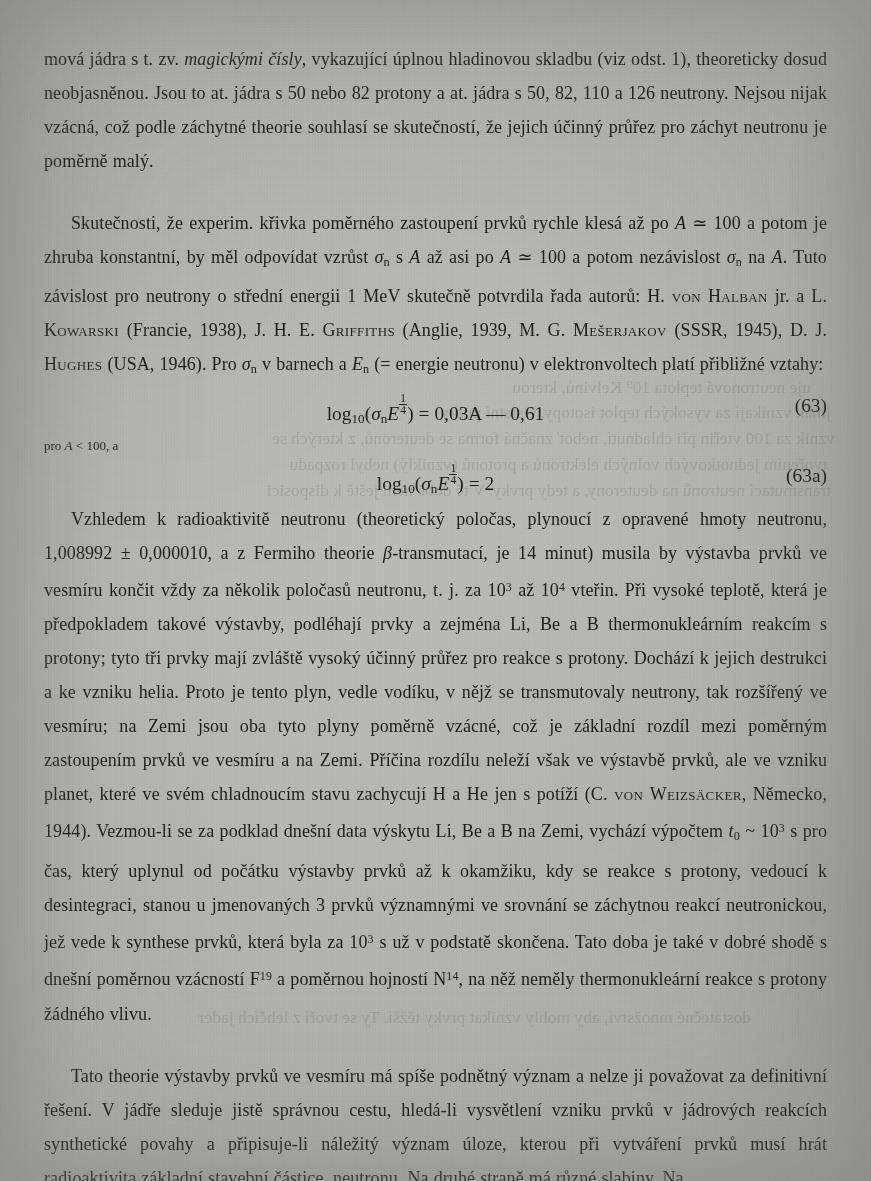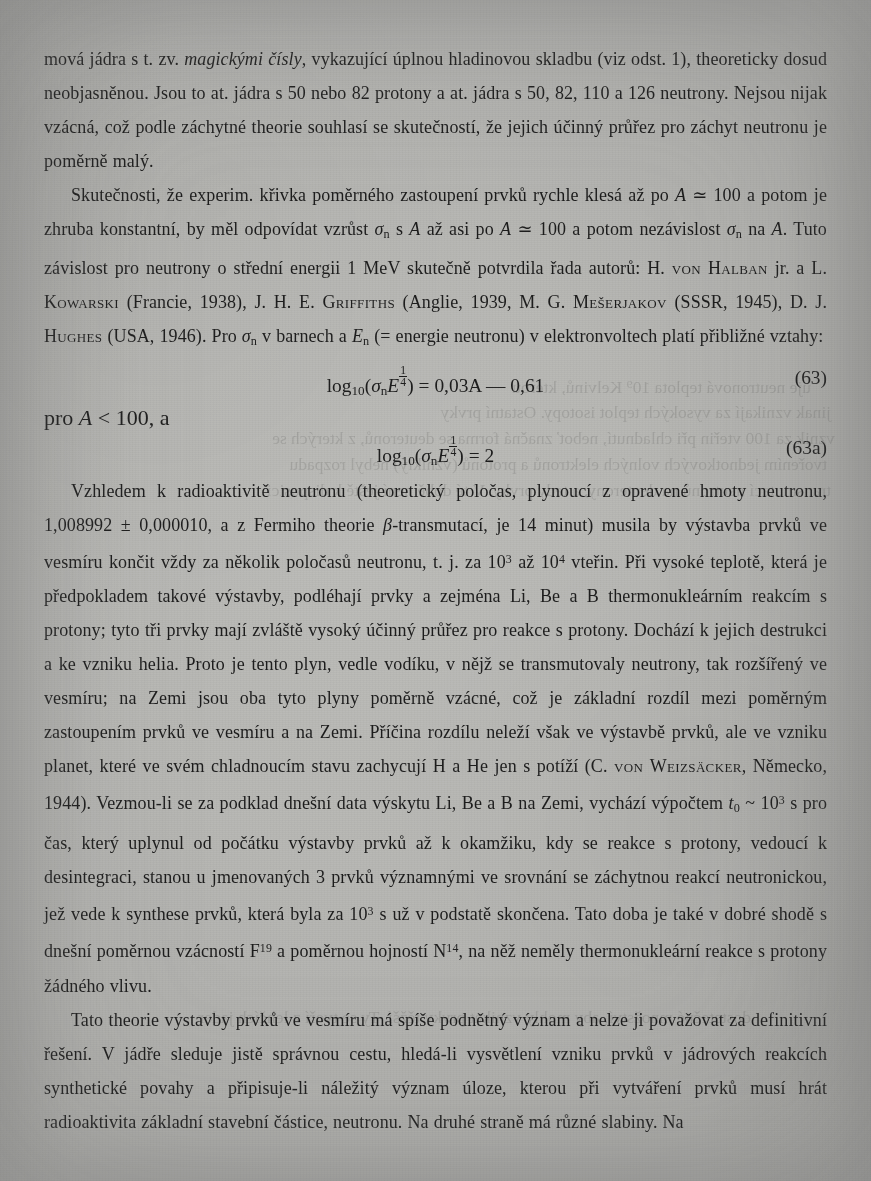--- a/index.html
+++ b/index.html
@@ -66,21 +66,21 @@
   p.para {
     margin: 0;
     font-size: 18px;
     line-height: 34px;
     text-align: justify;
     text-align-last: left;
     letter-spacing: .1px;
     word-spacing: .4px;
     text-rendering: optimizeLegibility;
   }
-  p.indent { text-indent: 27px; }
+  p.indent { text-indent: 27px; margin-top: 28px; }
   .sc {
     font-variant: small-caps;
     letter-spacing: .35px;
   }
   i.it { font-style: italic; }
   .mathvar { font-style: italic; font-family: "Liberation Serif", "DejaVu Serif", serif; }
   sub.sb { font-size: .68em; vertical-align: -.22em; }
   sup.sp { font-size: .66em; vertical-align: .46em; }
 
   
@@ -97,21 +97,21 @@
     position: absolute;
     left: 0; right: 0;
     text-align: center;
     white-space: nowrap;
   }
   .eq-num {
     position: absolute;
     right: 0;
     top: 0;
   }
-  .eq-lead { margin: 0; font-size: 22px; line-height: 25.62px; }
+  .eq-lead { margin: 0; font-size: 13px; line-height: 25.62px; }
   .frac {
     display: inline-block;
     vertical-align: .52em;
     font-size: .6em;
     line-height: .95;
     text-align: center;
     margin: 0 .02em;
   }
   .frac .num { display: block; border-bottom: 1px solid currentColor; padding: 0 .08em; }
   .frac .den { display: block; padding: 0 .08em; }

